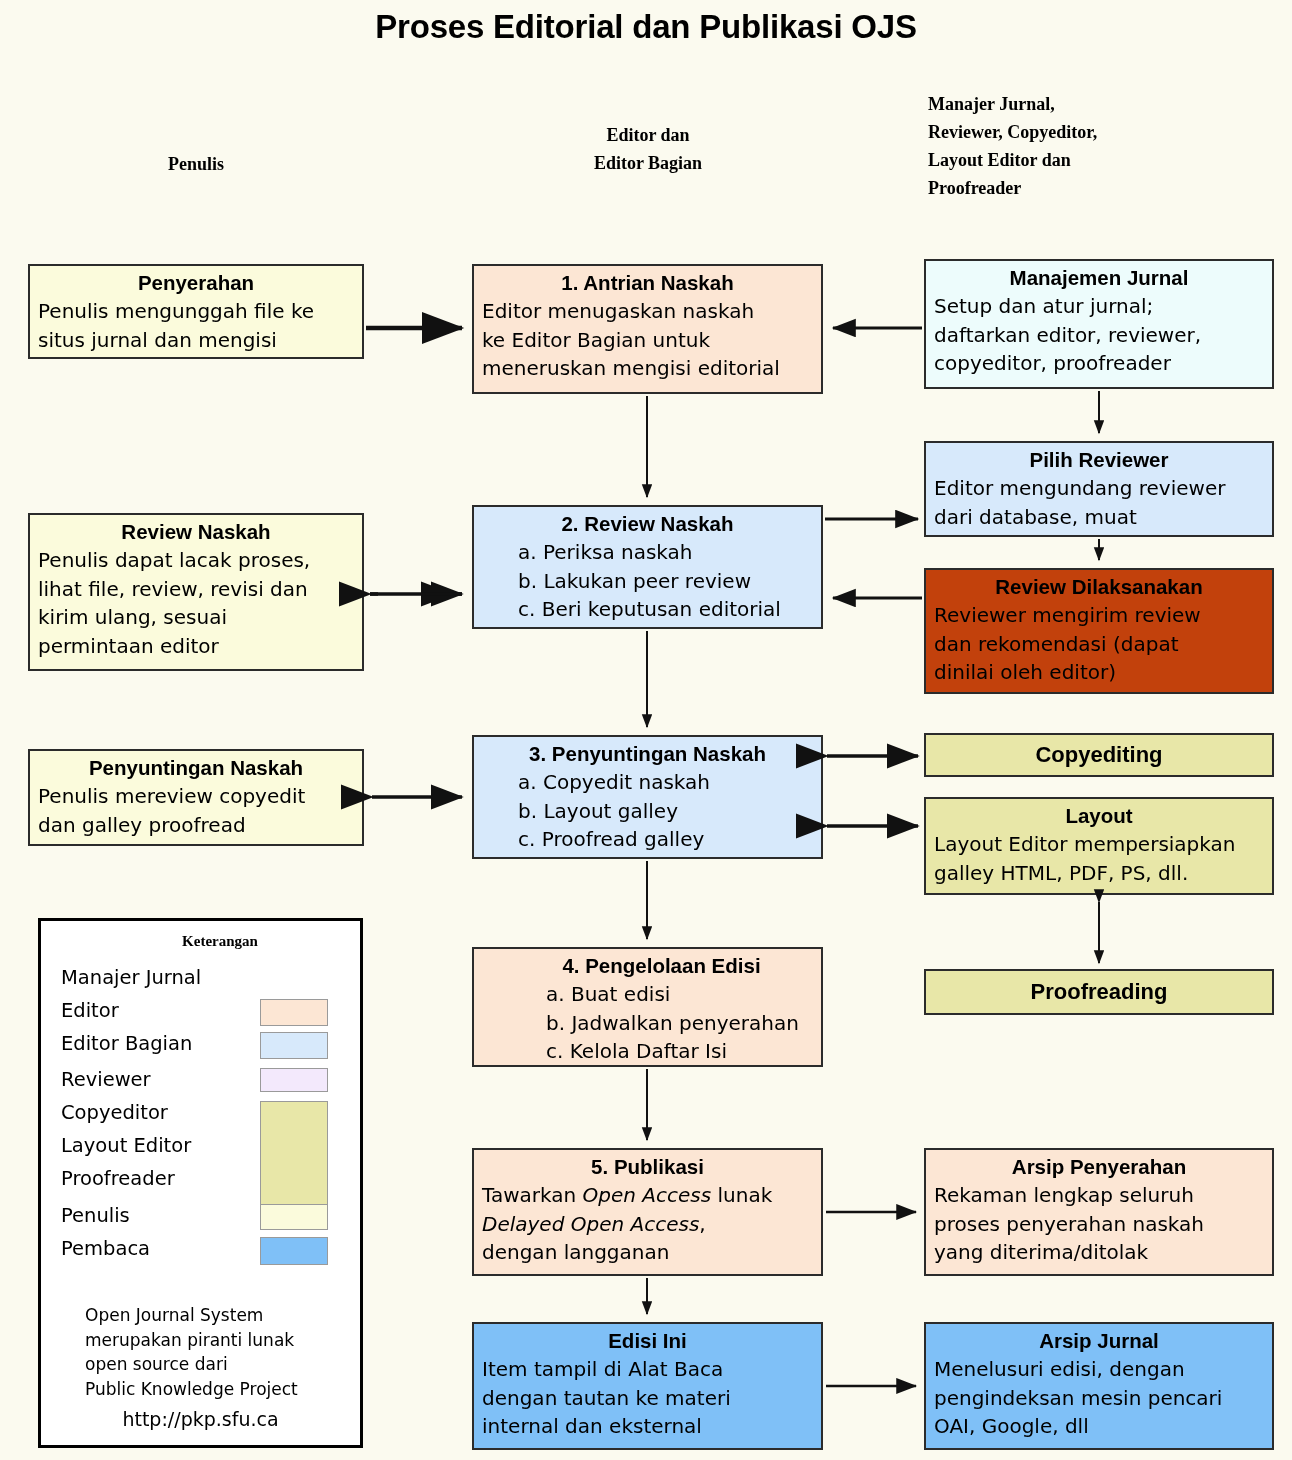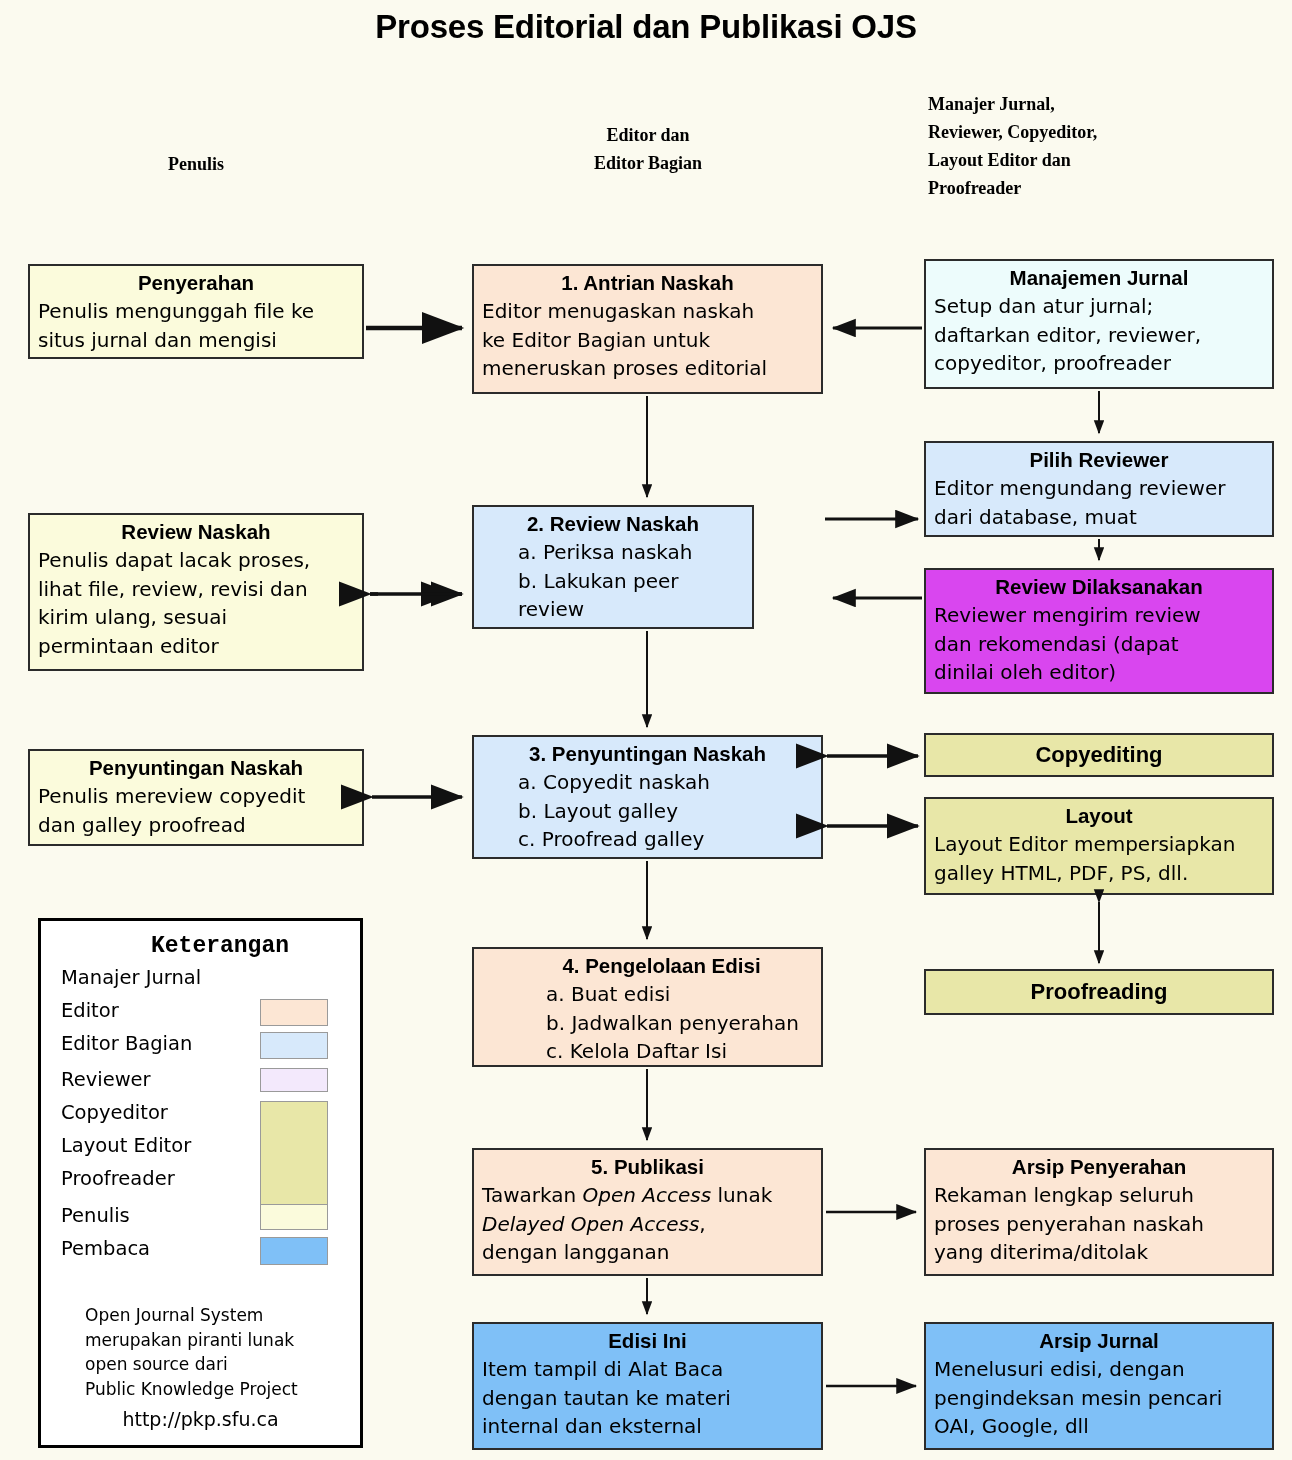--- a/index.html
+++ b/index.html
@@ -41,34 +41,34 @@
   .box .bl{display:block;text-align:left;}
   .box .ind{display:block;text-align:left;padding-left:36px;}
   .onlytitle{display:flex;align-items:center;justify-content:center;}
   .onlytitle .bt{font-size:22px;}
 
   
   .c-penulis  {background:#fbfbdc;}
   .c-editor   {background:#fce6d4;}
   .c-bagian   {background:#d7e9fb;}
   .c-manajer  {background:#edfcfc;}
-  .c-reviewer {background:#d946ef;}
+  .c-reviewer {background:#c2410c;}
   .c-copy     {background:#e8e7a8;}
   .c-pembaca  {background:#7fc0f7;}
 
   .ital{font-style:italic;}
 
   
   #legend{
     position:absolute;left:38px;top:918px;width:325px;height:530px;
     border:3px solid #000;background:#ffffff;box-sizing:border-box;
   }
   #legend .lg-title{
-    text-align:center;font-weight:bold;font-size:23px;margin-top:12px;
-    font-family:Liberation Mono, monospace;
+    text-align:center;font-weight:bold;font-size:15px;margin-top:12px;
+    font-family:Liberation Serif, serif;
     padding-left:39px;
   }
   .lg-row{position:relative;height:33px;font-size:19.5px;padding-left:20px;}
   .lg-row span.lab{line-height:33px;}
   .sw{position:absolute;left:219px;border:1px solid #9a9a9a;box-sizing:border-box;}
   #legend .note{
     position:absolute;left:44px;top:382px;font-size:17px;line-height:24.5px;
   }
 
   svg.arrows{position:absolute;left:0;top:0;width:1292px;height:1460px;pointer-events:none;}
@@ -98,21 +98,21 @@
     <span class="bt">Penyerahan</span>
     <span class="bl">Penulis mengunggah file ke</span>
     <span class="bl">situs jurnal dan mengisi</span>
     <span class="bl">metadata untuk index OAI</span>
   </div>
 
   <div class="box c-editor" style="left:472px;top:264px;width:351px;height:130px;">
     <span class="bt">1. Antrian Naskah</span>
     <span class="bl">Editor menugaskan naskah</span>
     <span class="bl">ke Editor Bagian untuk</span>
-    <span class="bl">meneruskan proses editorial</span>
+    <span class="bl">meneruskan mengisi editorial</span>
   </div>
 
   <div class="box c-manajer" style="left:924px;top:259px;width:350px;height:130px;">
     <span class="bt">Manajemen Jurnal</span>
     <span class="bl">Setup dan atur jurnal;</span>
     <span class="bl">daftarkan editor, reviewer,</span>
     <span class="bl">copyeditor, proofreader</span>
   </div>
 
   <div class="box c-bagian" style="left:924px;top:441px;width:350px;height:96px;">
@@ -122,21 +122,21 @@
   </div>
 
   <div class="box c-penulis" style="left:28px;top:513px;width:336px;height:158px;">
     <span class="bt">Review Naskah</span>
     <span class="bl">Penulis dapat lacak proses,</span>
     <span class="bl">lihat file, review, revisi dan</span>
     <span class="bl">kirim ulang, sesuai</span>
     <span class="bl">permintaan editor</span>
   </div>
 
-  <div class="box c-bagian" style="left:472px;top:505px;width:282px;height:124px;">
+  <div class="box c-bagian" style="left:472px;top:505px;width:351px;height:124px;">
     <span class="bt">2. Review Naskah</span>
     <span class="ind">a. Periksa naskah</span>
     <span class="ind">b. Lakukan peer review</span>
     <span class="ind">c. Beri keputusan editorial</span>
   </div>
 
   <div class="box c-reviewer" style="left:924px;top:568px;width:350px;height:126px;">
     <span class="bt">Review Dilaksanakan</span>
     <span class="bl">Reviewer mengirim review</span>
     <span class="bl">dan rekomendasi (dapat</span>

